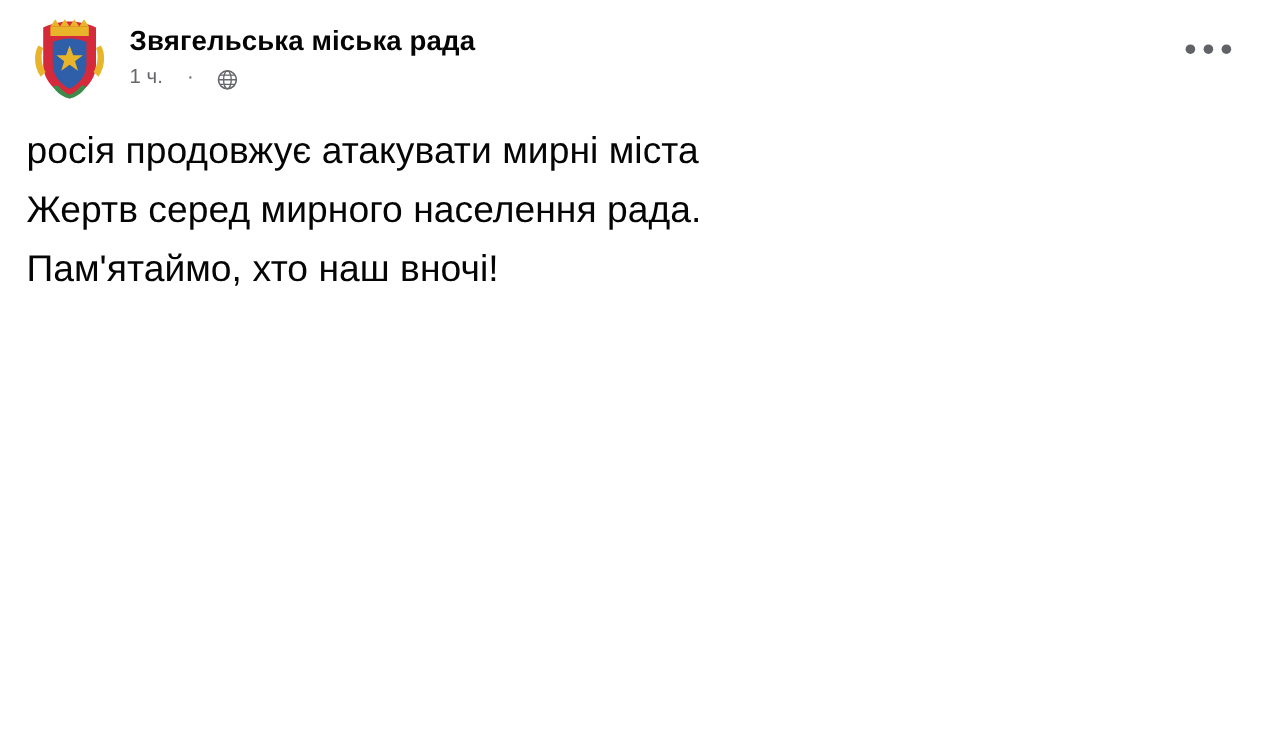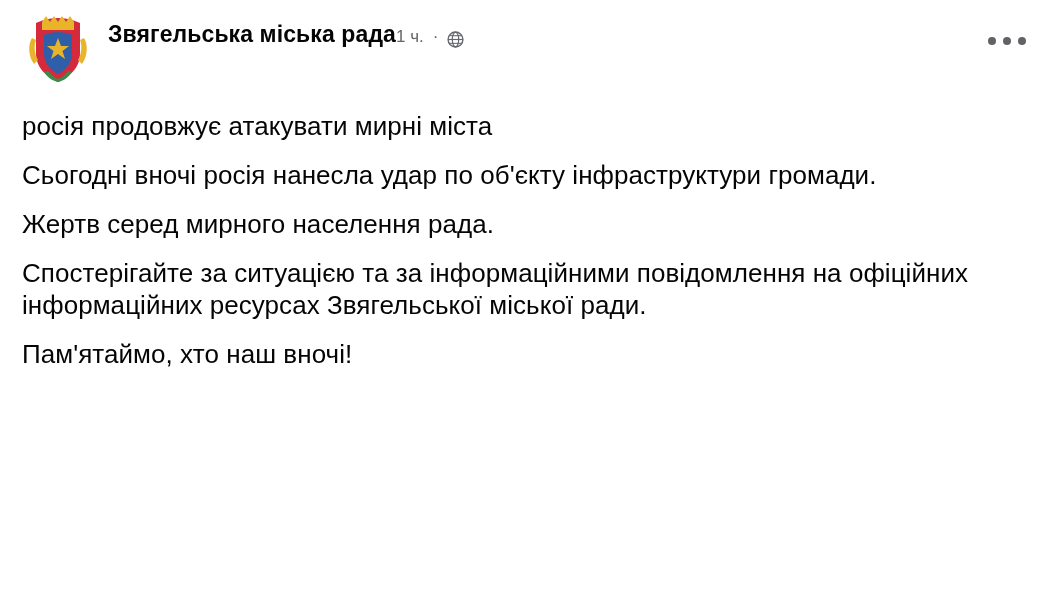--- a/index.html
+++ b/index.html
@@ -39,37 +39,37 @@
     border-radius: 50%;
     background: #ffffff;
     position: relative;
     overflow: hidden;
   }
 
   .avatar svg { display: block; }
 
   .header-text {
     display: flex;
-    flex-direction: row;
+    flex-direction: column;
     justify-content: flex-start;
     padding-top: 6px;
   }
 
   .page-name {
     font-size: 23px;
     font-weight: bold;
     line-height: 28px;
     color: #050505;
     letter-spacing: 0.1px;
   }
 
   .meta-row {
     display: flex;
     align-items: center;
-    gap: 9px;
+    gap: 20px;
     margin-top: 6px;
     font-size: 17px;
     color: #65676b;
     line-height: 20px;
   }
 
   .meta-sep {
     color: #65676b;
     font-size: 17px;
   }
@@ -97,21 +97,21 @@
     display: block;
     width: 8px;
     height: 8px;
     border-radius: 50%;
     background: #606266;
   }
 
   
   .post-body {
     margin-top: 18px;
-    font-size: 26px;
+    font-size: 31px;
     line-height: 32px;
     color: #050505;
     letter-spacing: 0.05px;
   }
 
   .para {
     margin: 0 0 17px 0;
     white-space: pre-wrap;
   }
   .para.tight {
@@ -164,19 +164,17 @@
 
     <div class="more-btn">
       <span></span>
       <span></span>
       <span></span>
     </div>
   </div>
 
   <div class="post-body">
     <p class="para">росія продовжує атакувати мирні міста</p>
-    <p class="para">Сьогодні вночі росія нанесла удар по об'єкту інфраструктури громади.</p>
     <p class="para">Жертв серед мирного населення рада.</p>
-    <p class="para">Спостерігайте за ситуацією та за інформаційними повідомлення на офіційних інформаційних ресурсах Звягельської міської ради.</p>
     <p class="para">Пам'ятаймо, хто наш вночі!</p>
   </div>
 
 </div>
 
 </body></html>

